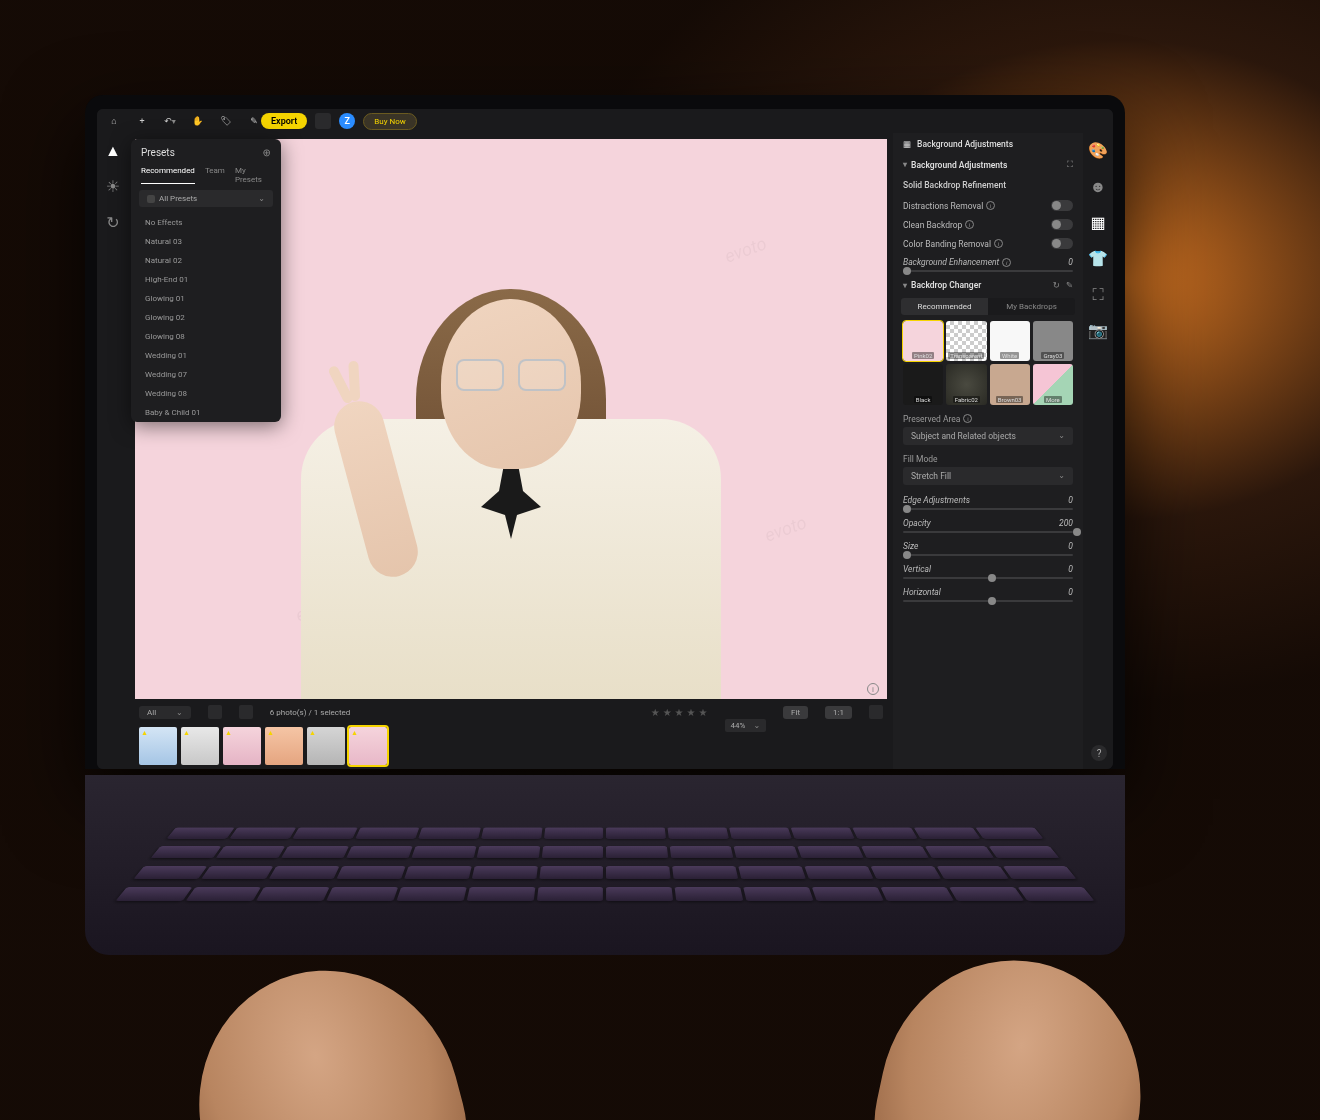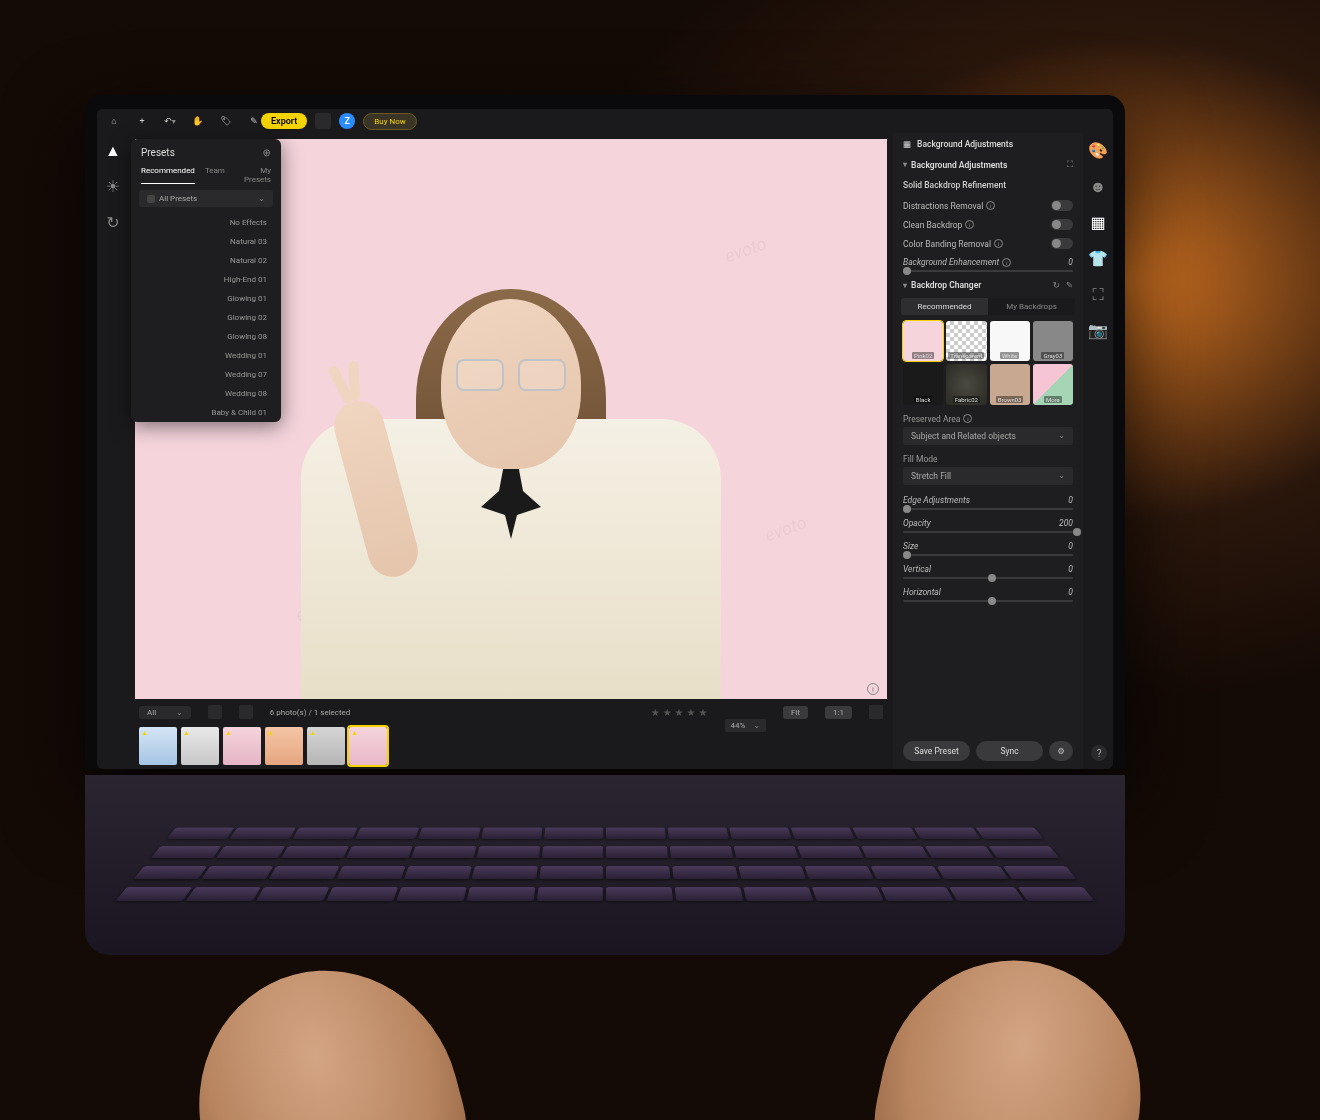--- a/index.html
+++ b/index.html
@@ -14,21 +14,21 @@
 .tb-title{flex:1;text-align:center;color:#999;}
 .tb-right{display:flex;gap:8px;align-items:center;}
 .btn-export{background:#f5d400;color:#000;padding:3px 10px;border-radius:10px;font-size:9px;font-weight:600;cursor:pointer;}
 .btn-buy{background:#3a3426;color:#f5d400;padding:3px 10px;border-radius:10px;font-size:8px;cursor:pointer;border:1px solid #6a5a20;}
 .avatar{width:16px;height:16px;border-radius:50%;background:#2a8cff;color:#fff;display:flex;align-items:center;justify-content:center;font-size:9px;font-weight:600;}
 .sq-icon{width:16px;height:16px;background:#2a2a2c;border-radius:3px;}
 .main{display:flex;height:calc(100% - 24px);}
 .leftrail{width:32px;background:#1a1a1c;display:flex;flex-direction:column;align-items:center;padding-top:8px;gap:18px;}
 .rail-icon{width:18px;height:18px;color:#888;cursor:pointer;display:flex;align-items:center;justify-content:center;}
 .rail-icon.active{color:#fff;}
-.presets-panel{position:absolute;top:30px;left:34px;width:150px;background:#1e1e20;border-radius:6px;box-shadow:0 4px 20px rgba(0,0,0,0.5);z-index:10;text-align:right;}
+.presets-panel{position:absolute;top:30px;left:34px;width:150px;background:#1e1e20;border-radius:6px;box-shadow:0 4px 20px rgba(0,0,0,0.5);z-index:10;}
 .pp-head{display:flex;justify-content:space-between;align-items:center;padding:8px 10px;font-size:10px;color:#ddd;}
 .pp-tabs{display:flex;gap:10px;padding:0 10px 6px;font-size:8px;color:#888;}
 .pp-tabs span{cursor:pointer;}
 .pp-tabs span.active{color:#fff;border-bottom:1px solid #fff;}
 .pp-select{margin:0 8px 6px;background:#2a2a2c;border-radius:3px;padding:4px 8px;font-size:8px;color:#aaa;display:flex;justify-content:space-between;align-items:center;cursor:pointer;}
 .pp-list{max-height:240px;}
 .pp-item{padding:5px 14px;font-size:8px;color:#999;cursor:pointer;}
 .canvas-wrap{flex:1;display:flex;flex-direction:column;background:#1a1a1c;}
 .canvas{flex:1;margin:6px 6px 2px 6px;background:#f5d4dc;position:relative;overflow:hidden;}
 .person{position:absolute;left:50%;transform:translateX(-50%);bottom:0;width:480px;height:440px;}
@@ -368,25 +368,20 @@
               <div class="slider-row">
                 <div class="slider-label">
                   <span>Horizontal</span>
                   <span>0</span>
                 </div>
                 <div class="slider-track">
                   <div class="slider-thumb" style="left:50%;"></div>
                 </div>
               </div>
             </div>
-    <div class="rp-footer">
-      <div class="rp-btn">Save Preset</div>
-      <div class="rp-btn">Sync</div>
-      <div class="rp-iconbtn">⚙</div>
-    </div>
   </div>
 
   <div class="rightrail">
     <span class="rail-icon">🎨</span>
     <span class="rail-icon">☻</span>
     <span class="rail-icon active">▦</span>
     <span class="rail-icon">👕</span>
     <span class="rail-icon">⛶</span>
     <span class="rail-icon">📷</span>
   </div>

